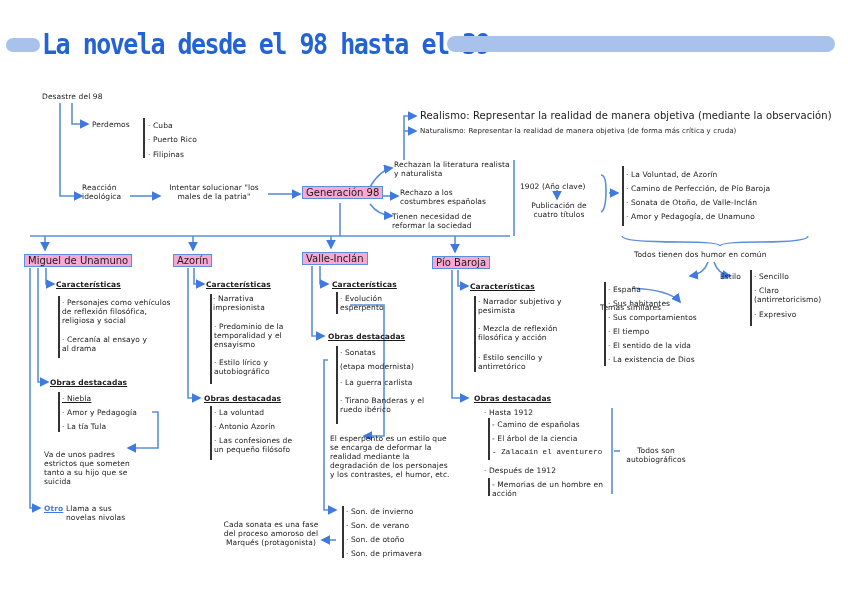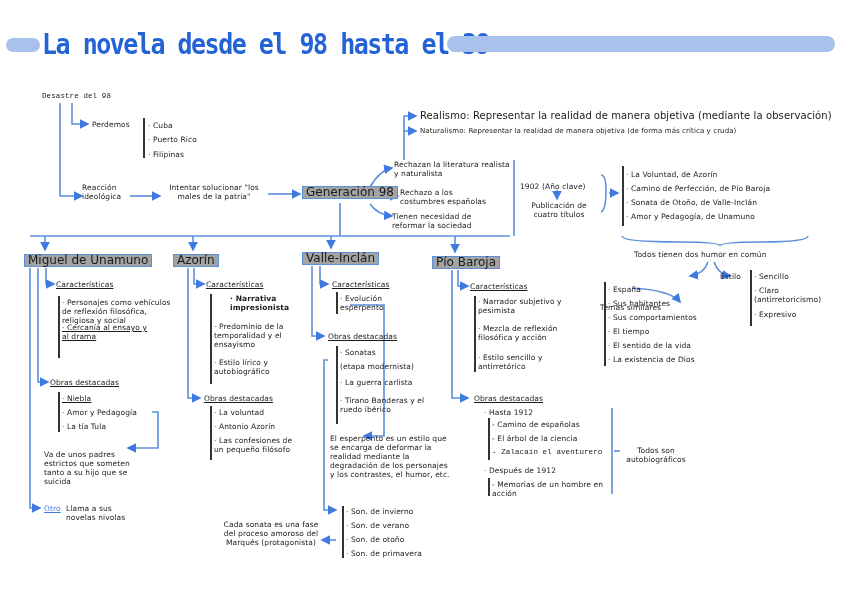--- a/index.html
+++ b/index.html
@@ -1,22 +1,22 @@
 <!DOCTYPE html>
 <html><head>
 <meta charset="utf-8">
 <style>
   html, body { margin:0; padding:0; }
   body { width:848px; height:599px; background:#ffffff; position:relative; overflow:hidden;
          font-family:"DejaVu Sans", sans-serif; color:#1a1a1a; }
   .t { position:absolute; font-size:7.5px; line-height:9px; white-space:nowrap; letter-spacing:0.1px; }
   .w { white-space:normal; }
   .c { text-align:center; }
-  .u { text-decoration:underline; }
-  .box { position:absolute; border:1.5px solid #5b8fd9; padding:1px 3px; font-size:12px; line-height:9px; background:#a3a3a3; white-space:nowrap; }
+  .u { text-decoration:underline;font-weight:bold; }
+  .box { position:absolute; border:1.5px solid #5b8fd9; padding:1px 3px; font-size:10px; line-height:9px; background:#f9a8d4; white-space:nowrap; }
   .title-wrap { position:absolute; left:0; top:28px; width:848px; height:34px; }
   .pill-l { position:absolute; left:6px; top:10px; width:34px; height:14px; border-radius:7px; background:#a8c2ec; }
   .pill-r { position:absolute; left:447px; top:8px; width:388px; height:16px; border-radius:8px; background:#a8c2ec; }
   .title { position:absolute; left:42px; top:0px; font-family:"DejaVu Sans Mono", monospace; font-size:25px; font-weight:bold; color:#2463d6; letter-spacing:-1.5px; transform:scaleY(1.15); transform-origin:left top; white-space:nowrap; }
   svg.lines { position:absolute; left:0; top:0; }
   .vbar { position:absolute; width:1.5px; background:#333; }
 </style>
 </head>
 <body>
 
@@ -78,21 +78,21 @@
     <path d="M336,540 H322" marker-end="url(#ar)"></path>
 
     <path d="M452,270 V398 H468" marker-end="url(#ar)"></path>
     <path d="M458,270 V286 H468" marker-end="url(#ar)"></path>
 
     <path d="M612,408 V494"></path>
     <path d="M614,451 H620"></path>
   </g>
 </svg>
 
-<div class="t" style="left:42px;top:92px;font-family:Liberation Mono, monospace;">Desastre del 98</div>
+<div class="t" style="left:42px;top:92px;">Desastre del 98</div>
 <div class="t" style="left:92px;top:120px;">Perdemos</div>
 <div class="vbar" style="left:143px;top:118px;height:40px;"></div>
 <div class="t" style="left:148px;top:121px;">· <span>Cuba</span></div>
 <div class="t" style="left:148px;top:135px;">· <span>Puerto Rico</span></div>
 <div class="t" style="left:148px;top:150px;">· <span>Filipinas</span></div>
 <div class="t w" style="left:82px;top:183px;width:48px;">Reacción ideológica</div>
 <div class="t w c" style="left:158px;top:183px;width:112px;">Intentar solucionar "los males de la patria"</div>
 
 <div class="box" style="left:302px;top:186px;">Generación 98</div>
 <div class="t" style="left:420px;top:111px;font-size:10px;">Realismo: Representar la realidad de manera objetiva (mediante la observación)</div>
@@ -123,34 +123,34 @@
 <div class="t" style="left:720px;top:272px;">Estilo</div>
 <div class="vbar" style="left:750px;top:270px;height:56px;"></div>
 <div class="t" style="left:754px;top:272px;">· <span>Sencillo</span></div>
 <div class="t w" style="left:754px;top:286px;width:92px;">· <span>Claro (antirretoricismo)</span></div>
 <div class="t" style="left:754px;top:310px;">· <span>Expresivo</span></div>
 
 <div class="box" style="left:24px;top:254px;">Miguel de Unamuno</div>
 <div class="t u" style="left:56px;top:280px;">Características</div>
 <div class="vbar" style="left:58px;top:296px;height:62px;"></div>
 <div class="t w" style="left:62px;top:298px;width:112px;">· <span>Personajes como vehículos de reflexión filosófica, religiosa y social</span></div>
-<div class="t w" style="left:62px;top:323px;width:90px;text-decoration:underline;">· <span>Cercanía al ensayo y al drama</span></div>
+<div class="t w" style="left:62px;top:335px;width:90px;">· <span>Cercanía al ensayo y al drama</span></div>
 <div class="t u" style="left:50px;top:378px;">Obras destacadas</div>
 <div class="vbar" style="left:58px;top:392px;height:40px;"></div>
 <div class="t" style="left:62px;top:394px;text-decoration:underline;">· <span>Niebla</span></div>
 <div class="t" style="left:62px;top:408px;text-align:center;">· <span>Amor y Pedagogía</span></div>
 <div class="t" style="left:62px;top:422px;">· <span>La tía Tula</span></div>
 <div class="t w" style="left:44px;top:450px;width:90px;">Va de unos padres estrictos que someten tanto a su hijo que se suicida</div>
 <div class="t u" style="left:44px;top:504px;color:#3f7ae0;">Otro</div>
 <div class="t w" style="left:66px;top:504px;width:70px;">Llama a sus novelas nivolas</div>
 
 <div class="box" style="left:173px;top:254px;">Azorín</div>
 <div class="t u" style="left:206px;top:280px;">Características</div>
 <div class="vbar" style="left:210px;top:294px;height:90px;"></div>
-<div class="t w" style="left:230px;top:294px;width:76px;font-weight:bold;">· <span>Narrativa impresionista</span></div>
+<div class="t w" style="left:213px;top:294px;width:76px;">· <span>Narrativa impresionista</span></div>
 <div class="t w" style="left:214px;top:322px;width:84px;">· <span>Predominio de la temporalidad y el ensayismo</span></div>
 <div class="t w" style="left:214px;top:358px;width:80px;">· <span>Estilo lírico y autobiográfico</span></div>
 <div class="t u" style="left:204px;top:394px;">Obras destacadas</div>
 <div class="vbar" style="left:210px;top:406px;height:54px;"></div>
 <div class="t" style="left:214px;top:408px;">· <span>La voluntad</span></div>
 <div class="t" style="left:214px;top:422px;">· <span>Antonio Azorín</span></div>
 <div class="t w" style="left:214px;top:436px;width:90px;">· <span>Las confesiones de un pequeño filósofo</span></div>
 
 <div class="box" style="left:302px;top:252px;">Valle-Inclán</div>
 <div class="t u" style="left:332px;top:280px;">Características</div>

